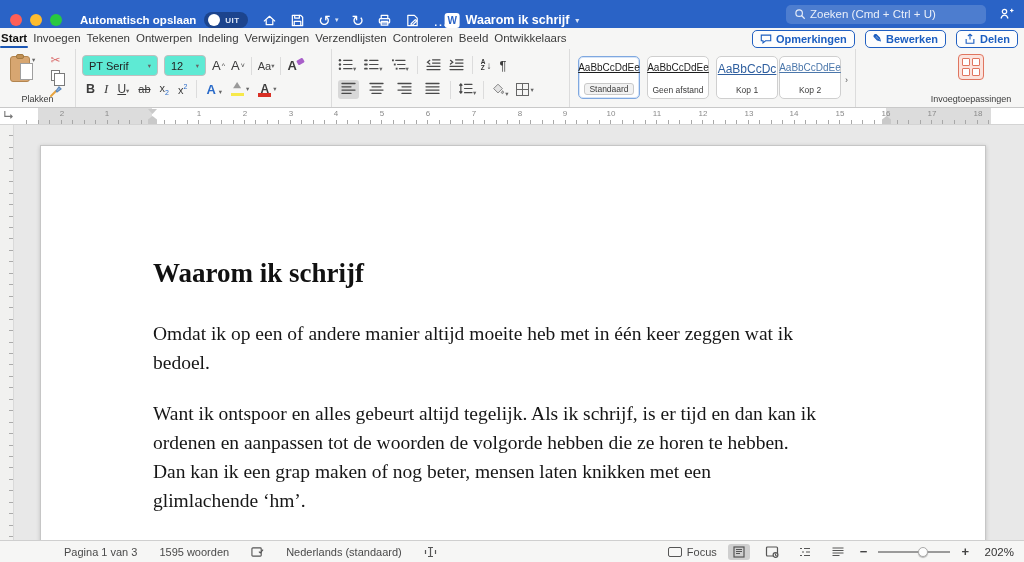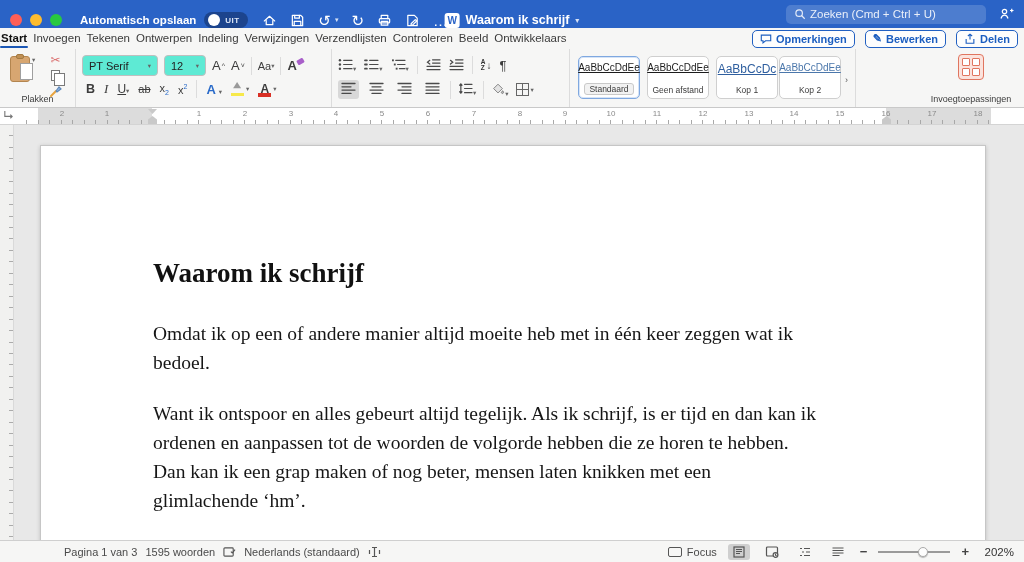--- a/index.html
+++ b/index.html
@@ -152,21 +152,21 @@
   .page { position:absolute; left:40px; top:20px; width:946px; height:500px; background:#fff;
     border:1px solid #c6c6c6; box-shadow:0 1px 4px rgba(0,0,0,.18); padding:112px 100px 0 112px; }
   .page h1 { font-family:"Liberation Serif","DejaVu Serif",serif; font-size:27px; font-weight:700;
     color:#111; margin-bottom:30px; }
   .page p { font-family:"Liberation Serif","DejaVu Serif",serif; font-size:19.5px; line-height:29px;
     color:#161616; white-space:pre-line; margin-bottom:22px; }
 
   
   .statusbar { position:absolute; top:540px; left:0; width:1024px; height:22px; background:#f6f6f5;
     border-top:1px solid #cfcfcf; display:flex; align-items:center; font-size:11px; color:#4a4a4a; }
-  .sb-left { display:flex; align-items:center; gap:8px; margin-left:20px;padding-left:44px; }
+  .sb-left { display:flex; align-items:center; gap:22px; margin-left:20px;padding-left:44px; }
   .sb-ic { width:13px; height:12px; stroke:#555; fill:none; stroke-width:1.2; }
   .sb-right { position:absolute; right:10px; display:flex; align-items:center; gap:11px; }
   .focus-chip { display:flex; align-items:center; gap:5px; }
   .focus-ic { width:14px; height:10px; border:1.5px solid #555; border-radius:2px; }
   .view-ic { width:22px; height:16px; display:flex; align-items:center; justify-content:center; border-radius:3px; }
   .view-ic.active { background:#cfcfcf; }
   .view-ic svg { width:14px; height:12px; stroke:#555; fill:none; stroke-width:1.2; }
   .zminus,.zplus { font-size:13px; color:#444; font-weight:600; }
   .zslider { position:relative; width:72px; height:12px; }
   .zslider .track { position:absolute; top:5.5px; left:0; width:72px; height:1.5px; background:#9a9a9a; }

